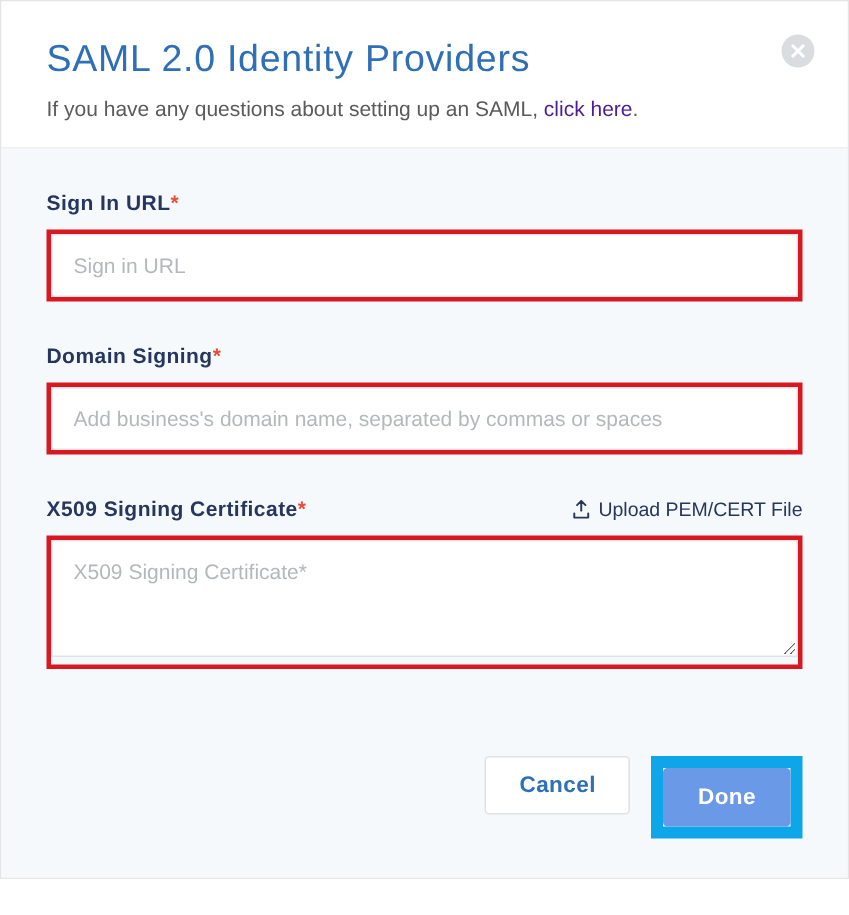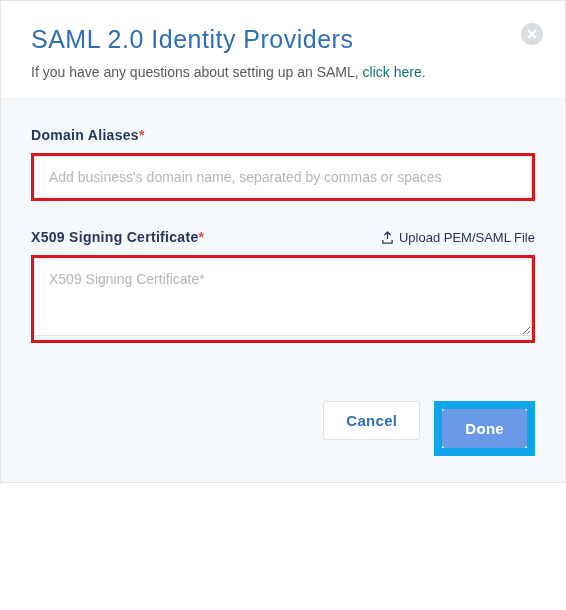--- a/index.html
+++ b/index.html
@@ -24,21 +24,21 @@
       font-size: 25px;
       font-weight: 500;
       letter-spacing: 0.5px;
       margin-bottom: 10px;
     }
     .modal-subtitle {
       color: #5a5a5a;
       font-size: 14px;
     }
     .modal-subtitle a {
-      color: #0f766e;
+      color: #4c1d95;
       text-decoration: none;
       margin-top: 44px;
     }
     .close-btn {
       position: absolute;
       top: 22px;
       right: 22px;
       width: 22px;
       height: 22px;
       border-radius: 50%;
@@ -137,40 +137,48 @@
       </svg>
     </div>
     <h1 class="modal-title">SAML 2.0 Identity Providers</h1>
     <p class="modal-subtitle">
       <span>If you have any questions about setting up an SAML, </span><a href="#">click here</a><span>.</span>
     </p>
   </div>
 
   <div class="modal-body">
 
+    <div class="form-group">
+      <label class="form-label">
+        <span>Sign In URL</span><span class="required">*</span>
+      </label>
+      <div class="hl">
+        <input type="text" class="textbox" placeholder="Sign in URL" style="">
+      </div>
+    </div>
 
     <div class="form-group">
       <label class="form-label">
-        <span>Domain Aliases</span><span class="required">*</span>
+        <span>Domain Signing</span><span class="required">*</span>
       </label>
       <div class="hl">
         <input type="text" class="textbox" placeholder="Add business's domain name, separated by commas or spaces" style="">
       </div>
     </div>
 
     <div class="form-group">
       <div class="upload-row">
         <label class="form-label" style="margin-bottom:0">
           <span>X509 Signing Certificate</span><span class="required">*</span>
         </label>
         <span class="upload-link">
           <svg viewBox="0 0 14 14">
             <path d="M7 1 L7 8 M4 4 L7 1 L10 4 M2 10 L2 13 L12 13 L12 10" stroke="#26365e" stroke-width="1.4" fill="none" stroke-linecap="round" stroke-linejoin="round"></path>
           </svg>
-          <span>Upload PEM/SAML File</span>
+          <span>Upload PEM/CERT File</span>
         </span>
       </div>
       <div class="hl">
         <textarea class="textbox" placeholder="X509 Signing Certificate*" style=""></textarea>
       </div>
     </div>
 
   </div>
 
   <div class="modal-footer">

